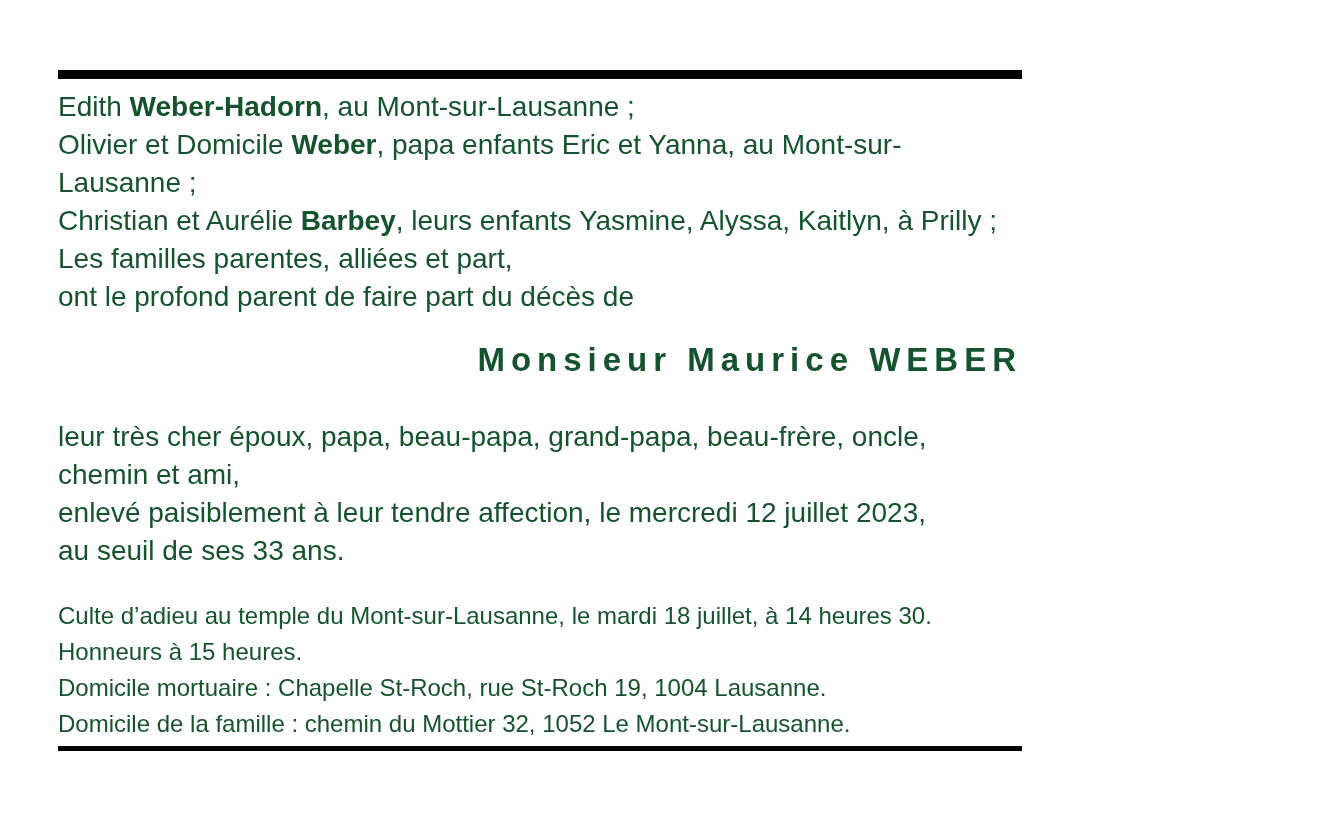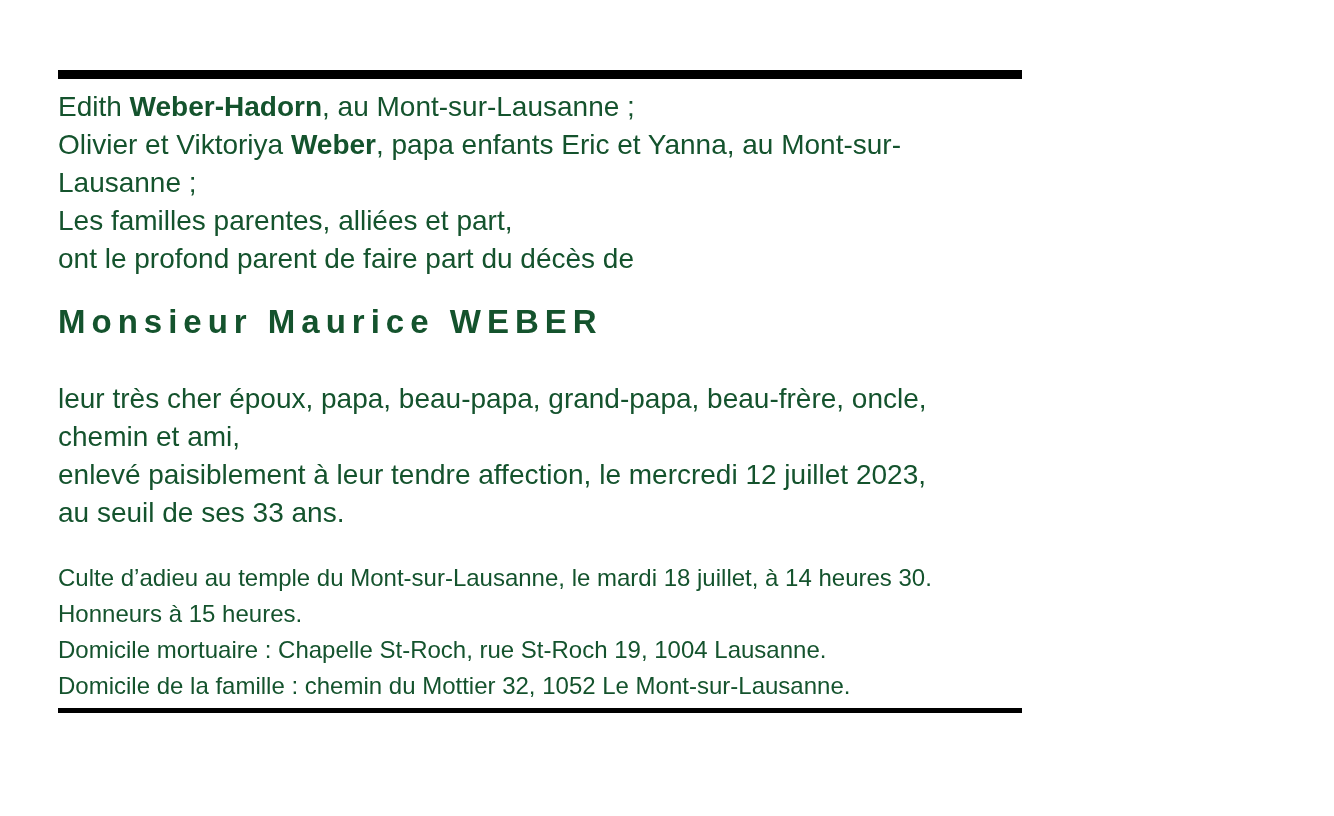--- a/index.html
+++ b/index.html
@@ -36,21 +36,21 @@
   .family-block {
     margin-top: 9px;
     font-size: 28px;
     line-height: 38px;
   }
   .family-line .bold-name {
     font-weight: bold;
   }
   .deceased-title {
     margin-top: 22px;
-    text-align: left;
+    text-align: right;
     font-size: 33px;
     font-weight: bold;
     letter-spacing: 6px;
     line-height: 44px;
   }
   .tribute-block {
     margin-top: 36px;
     font-size: 28px;
     line-height: 38px;
   }
@@ -74,21 +74,22 @@
 </style>
 </head>
 <body>
 
 <div class="page">
 
   <div class="rule rule-top"></div>
 
   <div class="content family-block">
     <div class="family-line"><span>Edith </span><span class="bold-name">Weber-Hadorn</span><span>, au Mont-sur-Lausanne ;</span></div>
-    <div class="family-line"><span>Olivier et Viktoriya </span><span class="bold-name">Weber</span><span>, papa enfants Eric et Yanna, au Mont-sur-Lausanne ;</span></div>
+    <div class="family-line"><span>Olivier et Domicile </span><span class="bold-name">Weber</span><span>, papa enfants Eric et Yanna, au Mont-sur-Lausanne ;</span></div>
+    <div class="family-line"><span>Christian et Aurélie </span><span class="bold-name">Barbey</span><span>, leurs enfants Yasmine, Alyssa, Kaitlyn, à Prilly ;</span></div>
     <div class="family-line"><span>Les familles parentes, alliées et part,</span><span class="bold-name"></span><span></span></div>
     <div class="family-line"><span>ont le profond parent de faire part du décès de</span><span class="bold-name"></span><span></span></div>
   </div>
 
   <div class="content deceased-title">Monsieur Maurice WEBER</div>
 
   <div class="content tribute-block">
     <div>leur très cher époux, papa, beau-papa, grand-papa, beau-frère, oncle, chemin et ami,</div>
     <div>enlevé paisiblement à leur tendre affection, le mercredi 12 juillet 2023,</div>
     <div>au seuil de ses 33 ans.</div>

